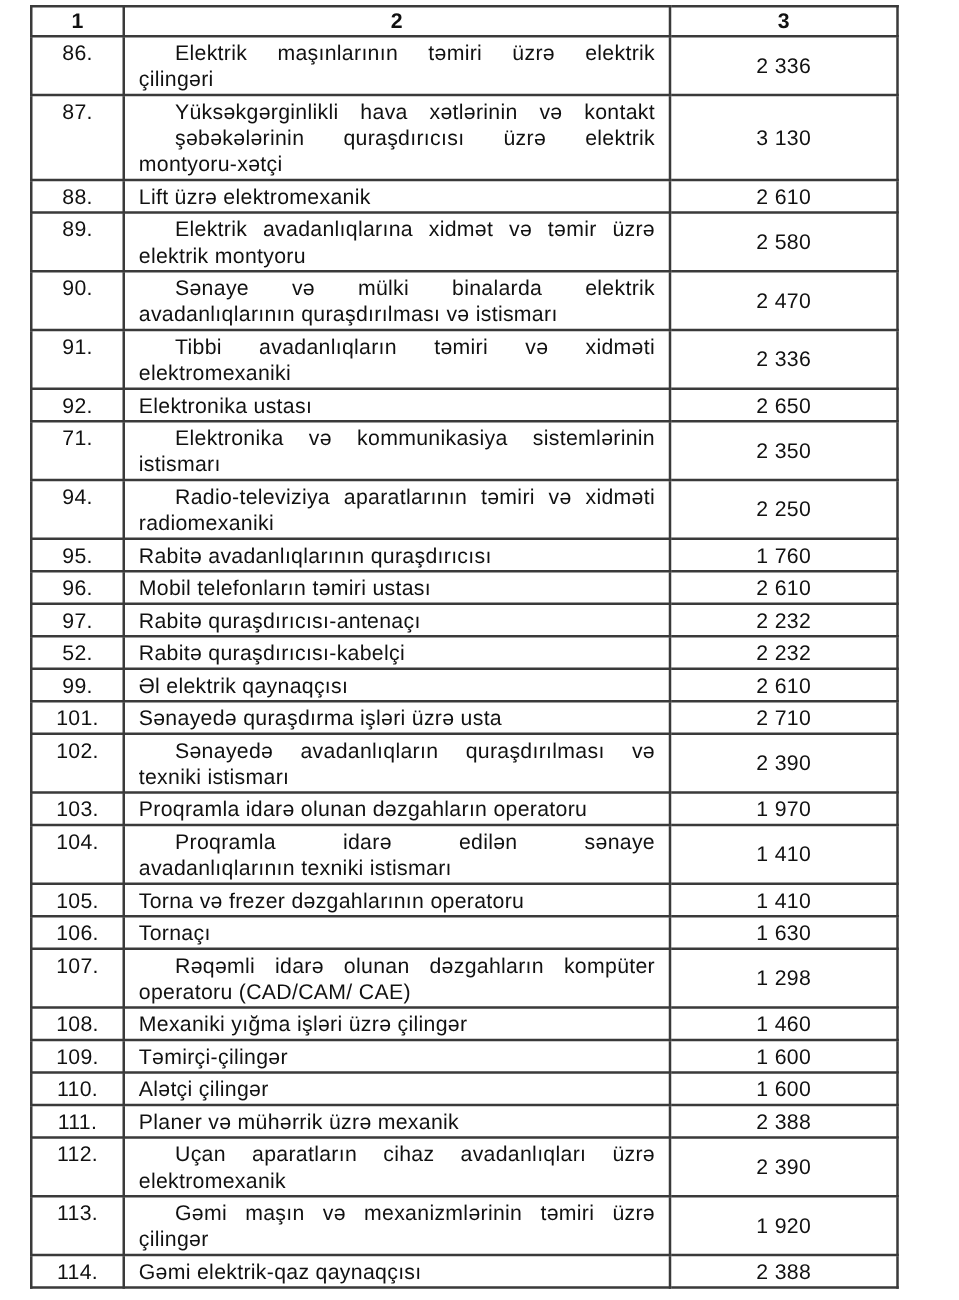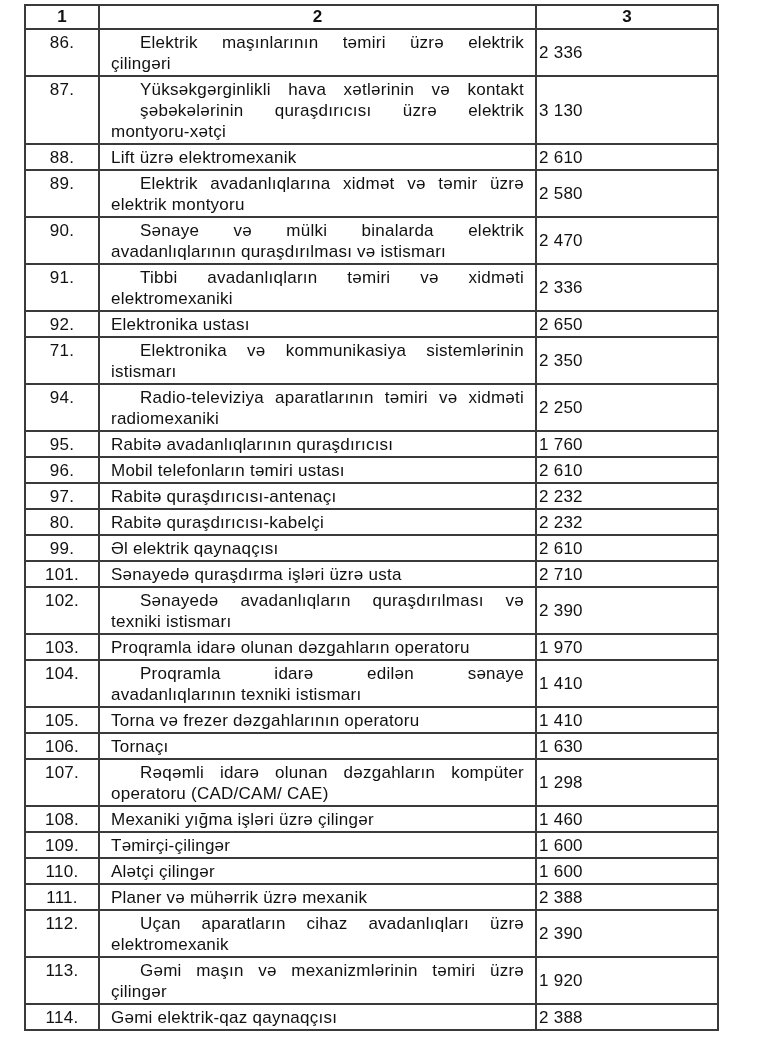--- a/index.html
+++ b/index.html
@@ -48,21 +48,21 @@
   }
   td.c2 .ln {
     text-align: left;
   }
   td.c2 .ln.just {
     text-align: justify;
     text-align-last: justify;
     margin-left: 29px;
   }
   td.c3 {
-    text-align: left;
+    text-align: center;
     vertical-align: middle;
     padding: 1px 2px;
     margin-left: 48px;
   }
 </style>
 </head>
 <body>
 
 <div class="page">
   <table class="tariff">
@@ -177,21 +177,21 @@
 
   <tr>
     <td class="c1">97.</td>
     <td class="c2">
             <div class="ln">Rabitə quraşdırıcısı-antenaçı</div>
           </td>
     <td class="c3">2 232</td>
   </tr>
 
   <tr>
-    <td class="c1">80.</td>
+    <td class="c1">52.</td>
     <td class="c2">
             <div class="ln">Rabitə quraşdırıcısı-kabelçi</div>
           </td>
     <td class="c3">2 232</td>
   </tr>
 
   <tr>
     <td class="c1">99.</td>
     <td class="c2">
             <div class="ln">Əl elektrik qaynaqçısı</div>

